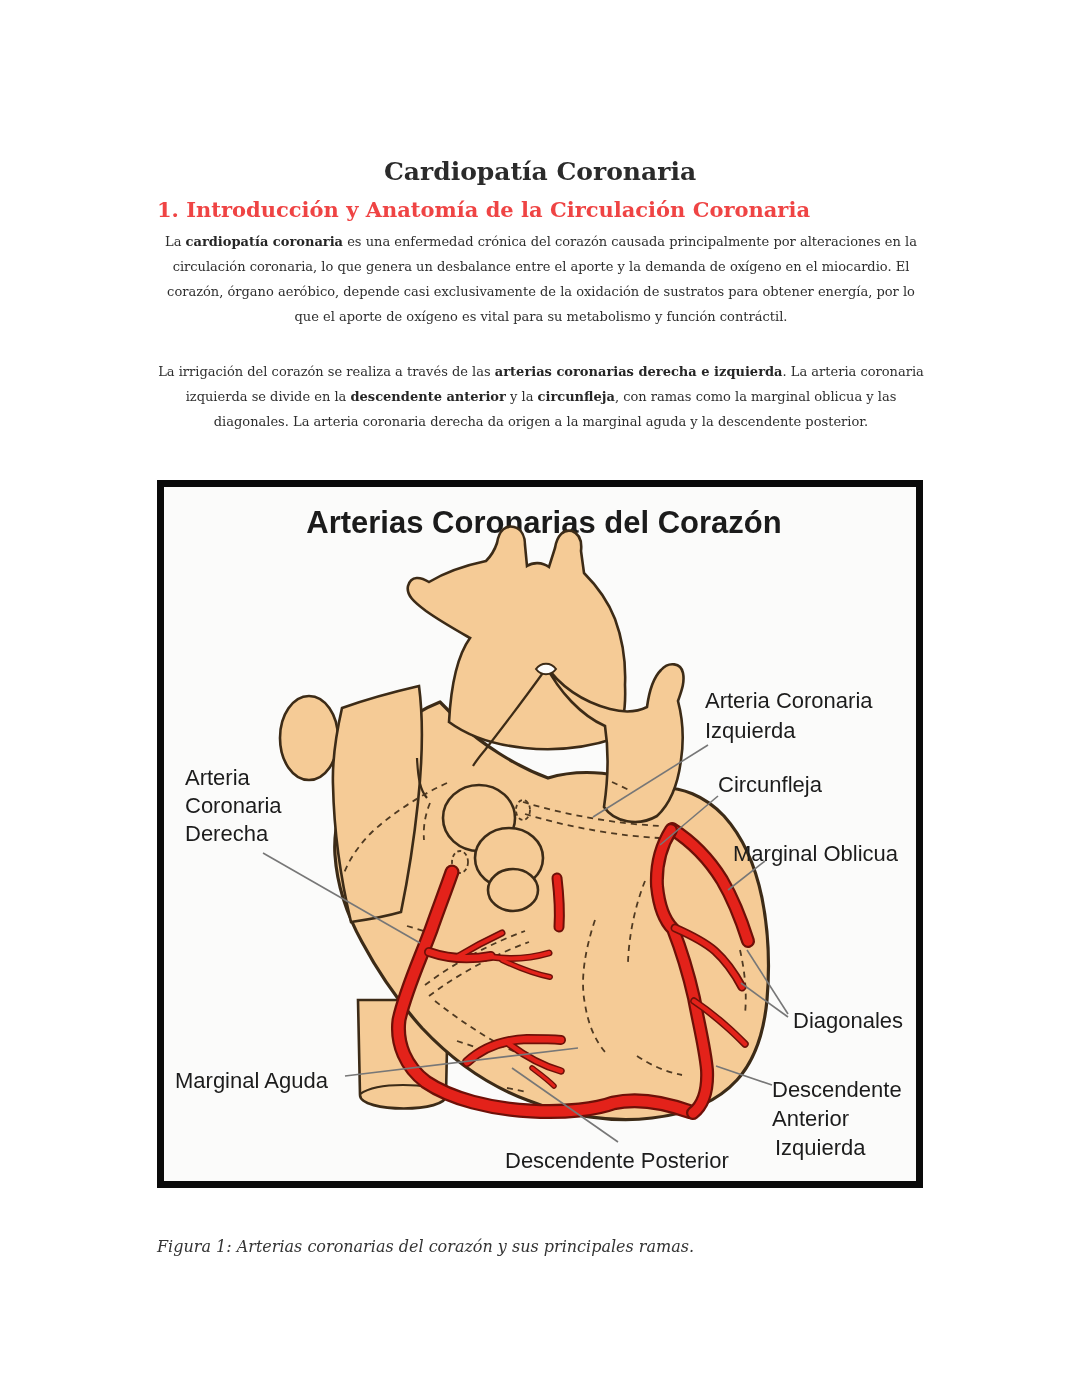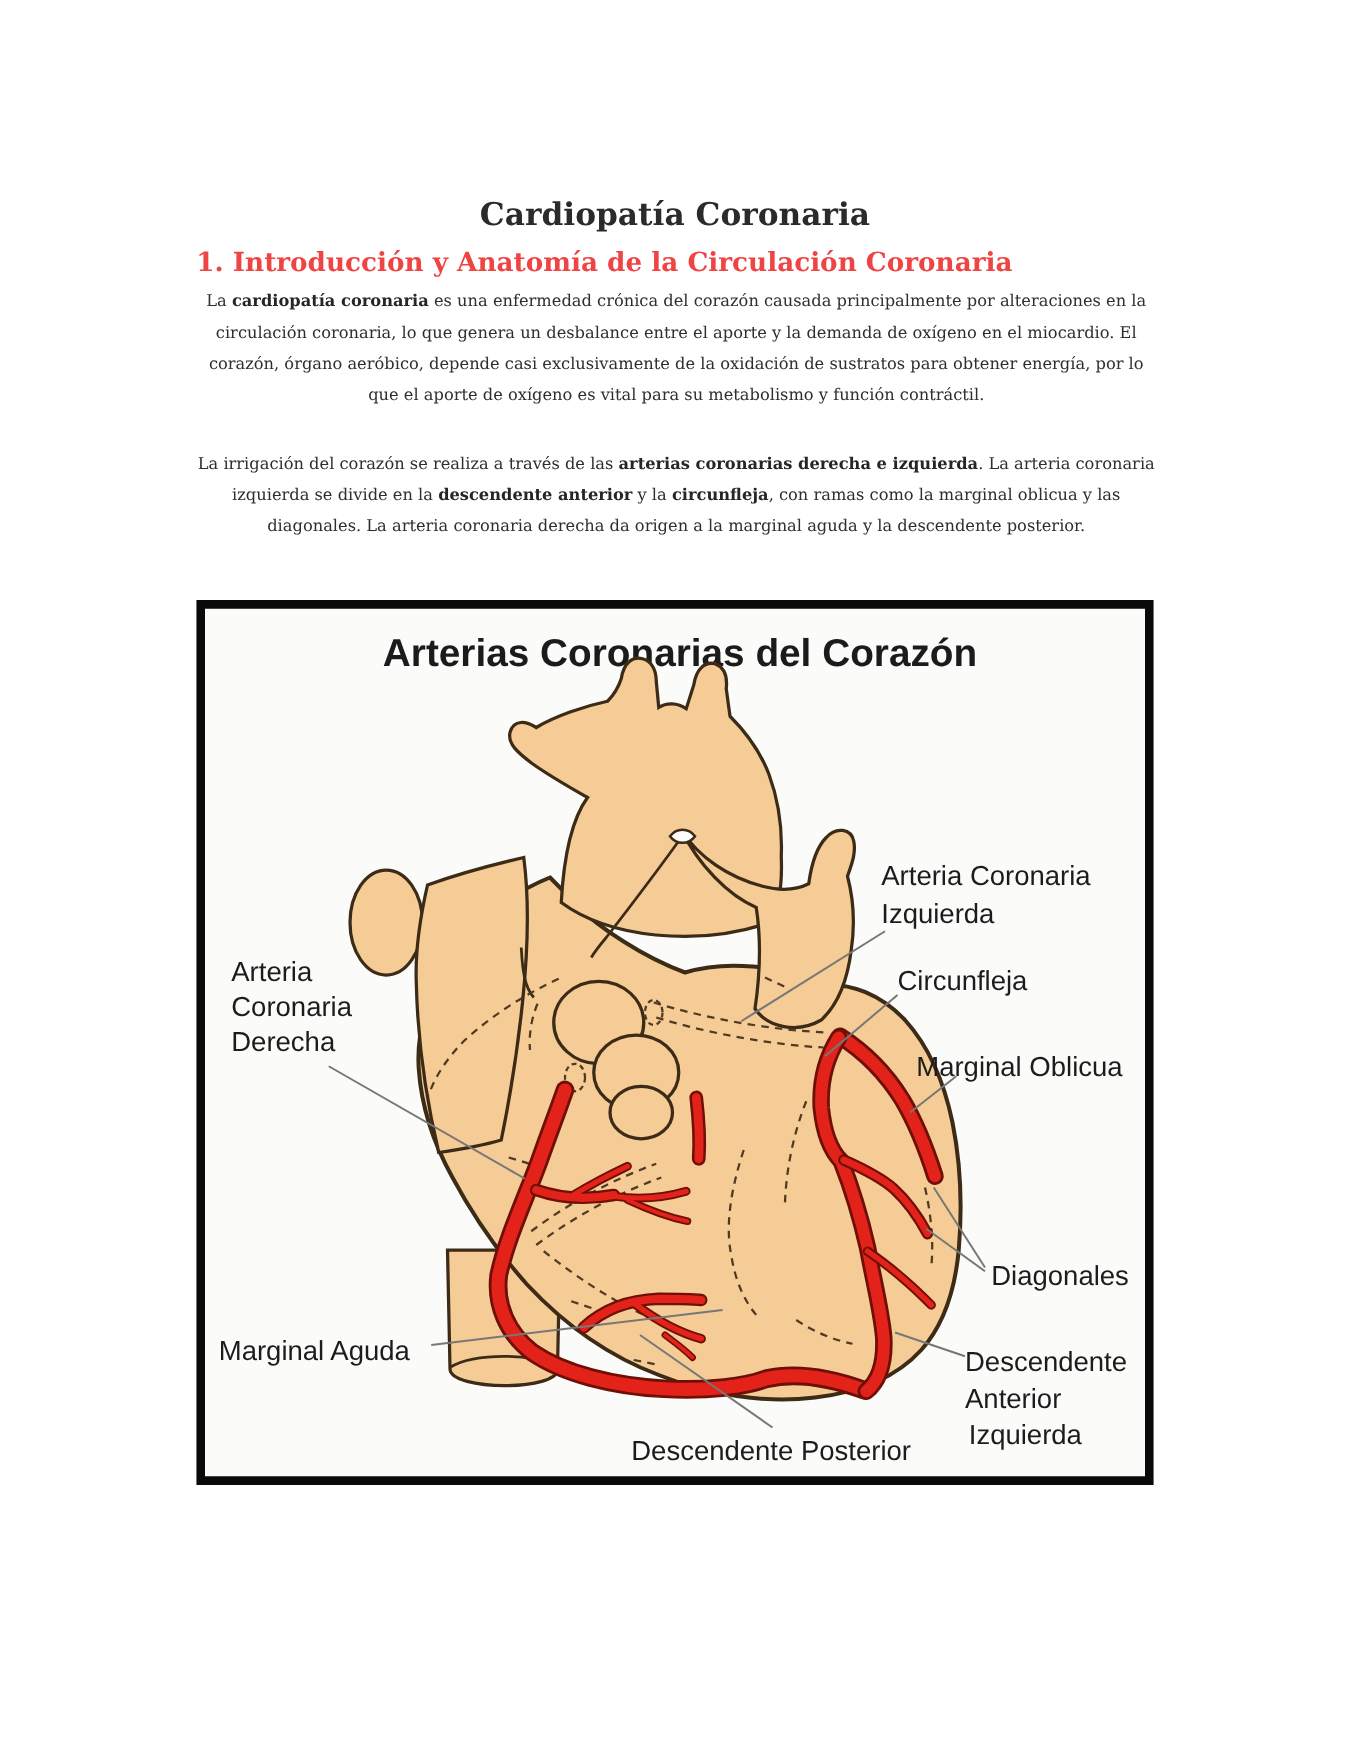--- a/index.html
+++ b/index.html
@@ -219,15 +219,16 @@
           <text class="fig-label" x="615" y="646">Anterior</text>
           <text class="fig-label" x="618" y="675">Izquierda</text>
 
           <text class="fig-label" x="18" y="608">Marginal Aguda</text>
           <text class="fig-label" x="348" y="688">Descendente Posterior</text>
         </g>
       </g>
     </svg>
   </div>
 
+  <p class="caption">Figura 1: Arterias coronarias del corazón y sus principales ramas.</p>
 
 
 </div>
 
 </body></html>

